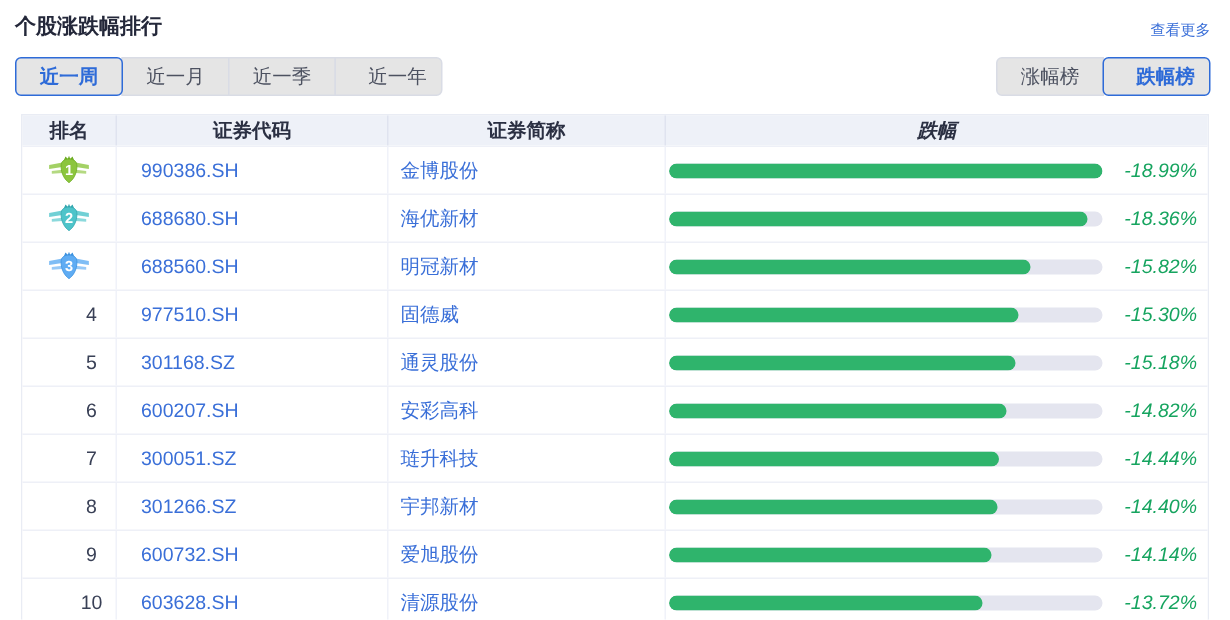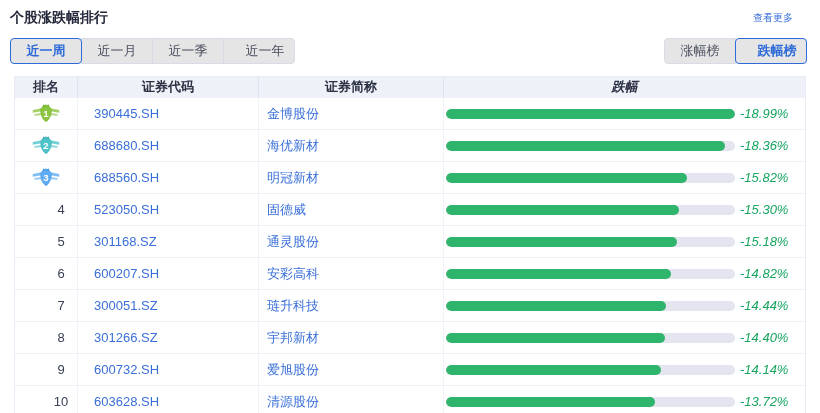--- a/index.html
+++ b/index.html
@@ -1,21 +1,21 @@
 <!DOCTYPE html>
 <html><head>
 <meta charset="utf-8">
 <style>
   html,body{margin:0;padding:0;}
   body{
     width:820px;height:413px;background:#ffffff;overflow:hidden;position:relative;
     font-family:"Liberation Sans","DejaVu Sans",sans-serif;
     -webkit-font-smoothing:antialiased;
   }
-  .top-bar{display:flex;justify-content:space-between;align-items:center;padding:9px 27px 0 10px;}
+  .top-bar{display:flex;justify-content:space-between;align-items:flex-end;padding:9px 13px 0 10px;}
   .title{font-size:14px;font-weight:bold;color:var(--title-color);}
   .more-link{font-size:10px;color:var(--link-blue);cursor:pointer;text-decoration:none;}
 
   .controls{display:flex;justify-content:space-between;align-items:center;margin-top:11px;padding:0 13px 0 10px;}
   .tab-group{display:inline-flex;}
   .tab{
     min-width:72px;box-sizing:border-box;height:26px;line-height:24px;text-align:center;
     font-size:13px;color:#4c5160;background:#e5e5e5;border:1px solid #d9dce5;margin-left:-1px;
     cursor:pointer;padding:0 4px;position:relative;z-index:1;
   }
@@ -35,21 +35,21 @@
   .c-change{flex:1;justify-content:space-between;padding:0 7px 0 2px;font-style:italic;}
   .thead-row .c-code,.thead-row .c-name{padding-left:0;}
   .thead-row .c-change{padding:0;justify-content:center;}
 
   .rank-num{color:#394056;}
   .blue-text{color:var(--link-blue);cursor:pointer;}
   .medal{width:30px;height:24px;display:inline-block;}
 
   .bar-track{width:289px;height:10px;background:var(--bar-track);border-radius:5px;overflow:hidden;}
   .bar-fill{height:100%;background:var(--bar-green);border-radius:5px;}
-  .pct{color:var(--pct-green);min-width:58px;text-align:left;}
+  .pct{color:var(--pct-green);min-width:58px;text-align:right;}
 </style>
 </head>
 <body style="--accent-blue: #2e6bd8; --link-blue: #3a6fd8; --title-color: #24283a; --header-bg: #eef1f8; --bar-green: #2fb46c; --bar-track: #e4e5ef; --pct-green: #16a45f;">
 
 <div>
   <div class="top-bar">
     <div class="title">个股涨跌幅排行</div>
     <a class="more-link">查看更多</a>
   </div>
 
@@ -81,21 +81,21 @@
     <path d="M4 13 L12 12 L12 14.5 L4 15 Z" fill="#8cc53e" opacity="0.65"></path>
     <path d="M32 8.5 L22 6.5 L22 10 L32 11.5 Z" fill="#8cc53e" opacity="0.8"></path>
     <path d="M30 13 L22 12 L22 14.5 L30 15 Z" fill="#8cc53e" opacity="0.65"></path>
     <path d="M13 5.2 L14.3 2 L16.1 3.7 L17 1.5 L17.9 3.7 L19.7 2 L21 5.2 Z" fill="#6fae25"></path>
     <path d="M17 4 C13.2 4 11 5.8 11 9.2 C11 15.4 14 19.8 17 21.8 C20 19.8 23 15.4 23 9.2 C23 5.8 20.8 4 17 4 Z" fill="#8cc53e" stroke="#6fae25" stroke-width="0.6"></path>
     <text x="17" y="16" text-anchor="middle" font-size="11" font-weight="bold" fill="#ffffff">1</text>
   </svg></span>
 
     </div>
     <div class="cell c-code">
-            <span class="blue-text">390445.SH</span>
+            <span class="blue-text">990386.SH</span>
           </div>
     <div class="cell c-name">
             <span class="blue-text">金博股份</span>
           </div>
     <div class="cell c-change">
       <div class="bar-track">
         <div class="bar-fill" style="width: 100%;"></div>
       </div>
       <span class="pct">-18.99%</span>
     </div>
@@ -151,21 +151,21 @@
       </div>
       <span class="pct">-15.82%</span>
     </div>
   </div>
         <div class="tr">
     <div class="cell c-rank">
       <span class="medal" hidden=""></span>
       <span class="rank-num">4</span>
     </div>
     <div class="cell c-code">
-            <span class="blue-text">523050.SH</span>
+            <span class="blue-text">977510.SH</span>
           </div>
     <div class="cell c-name">
             <span class="blue-text">固德威</span>
           </div>
     <div class="cell c-change">
       <div class="bar-track">
         <div class="bar-fill" style="width: 80.6%;"></div>
       </div>
       <span class="pct">-15.30%</span>
     </div>

